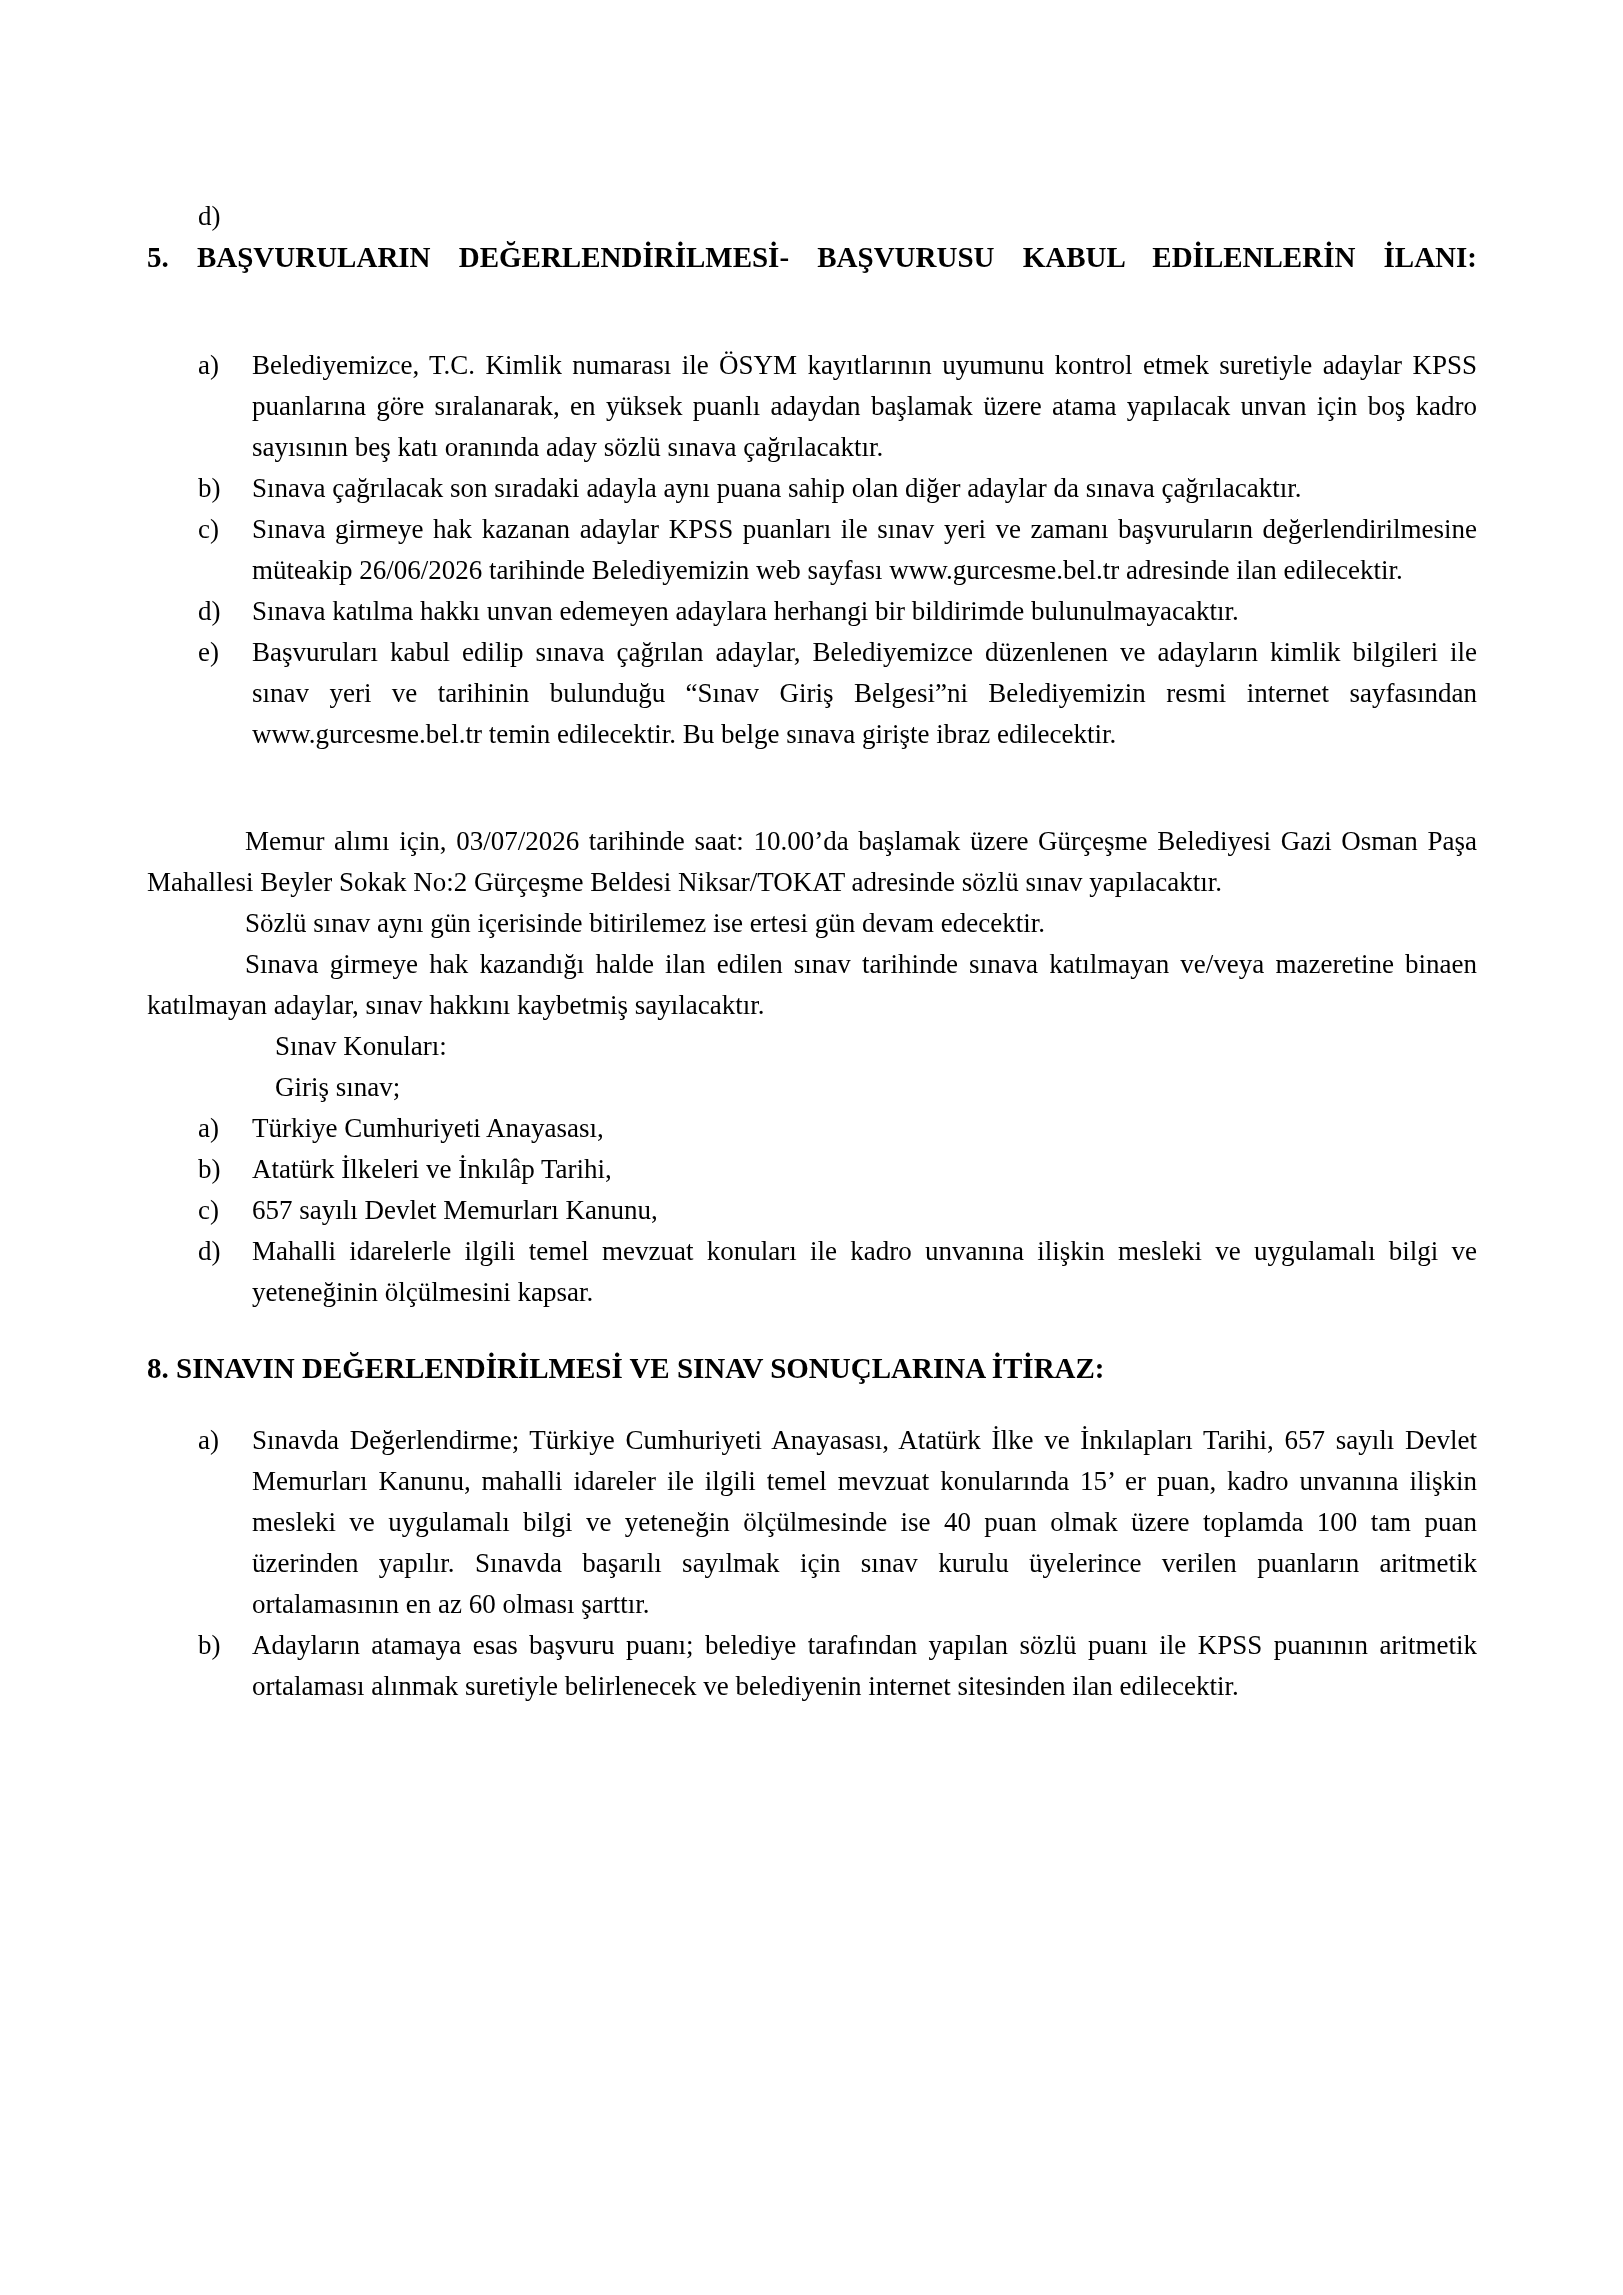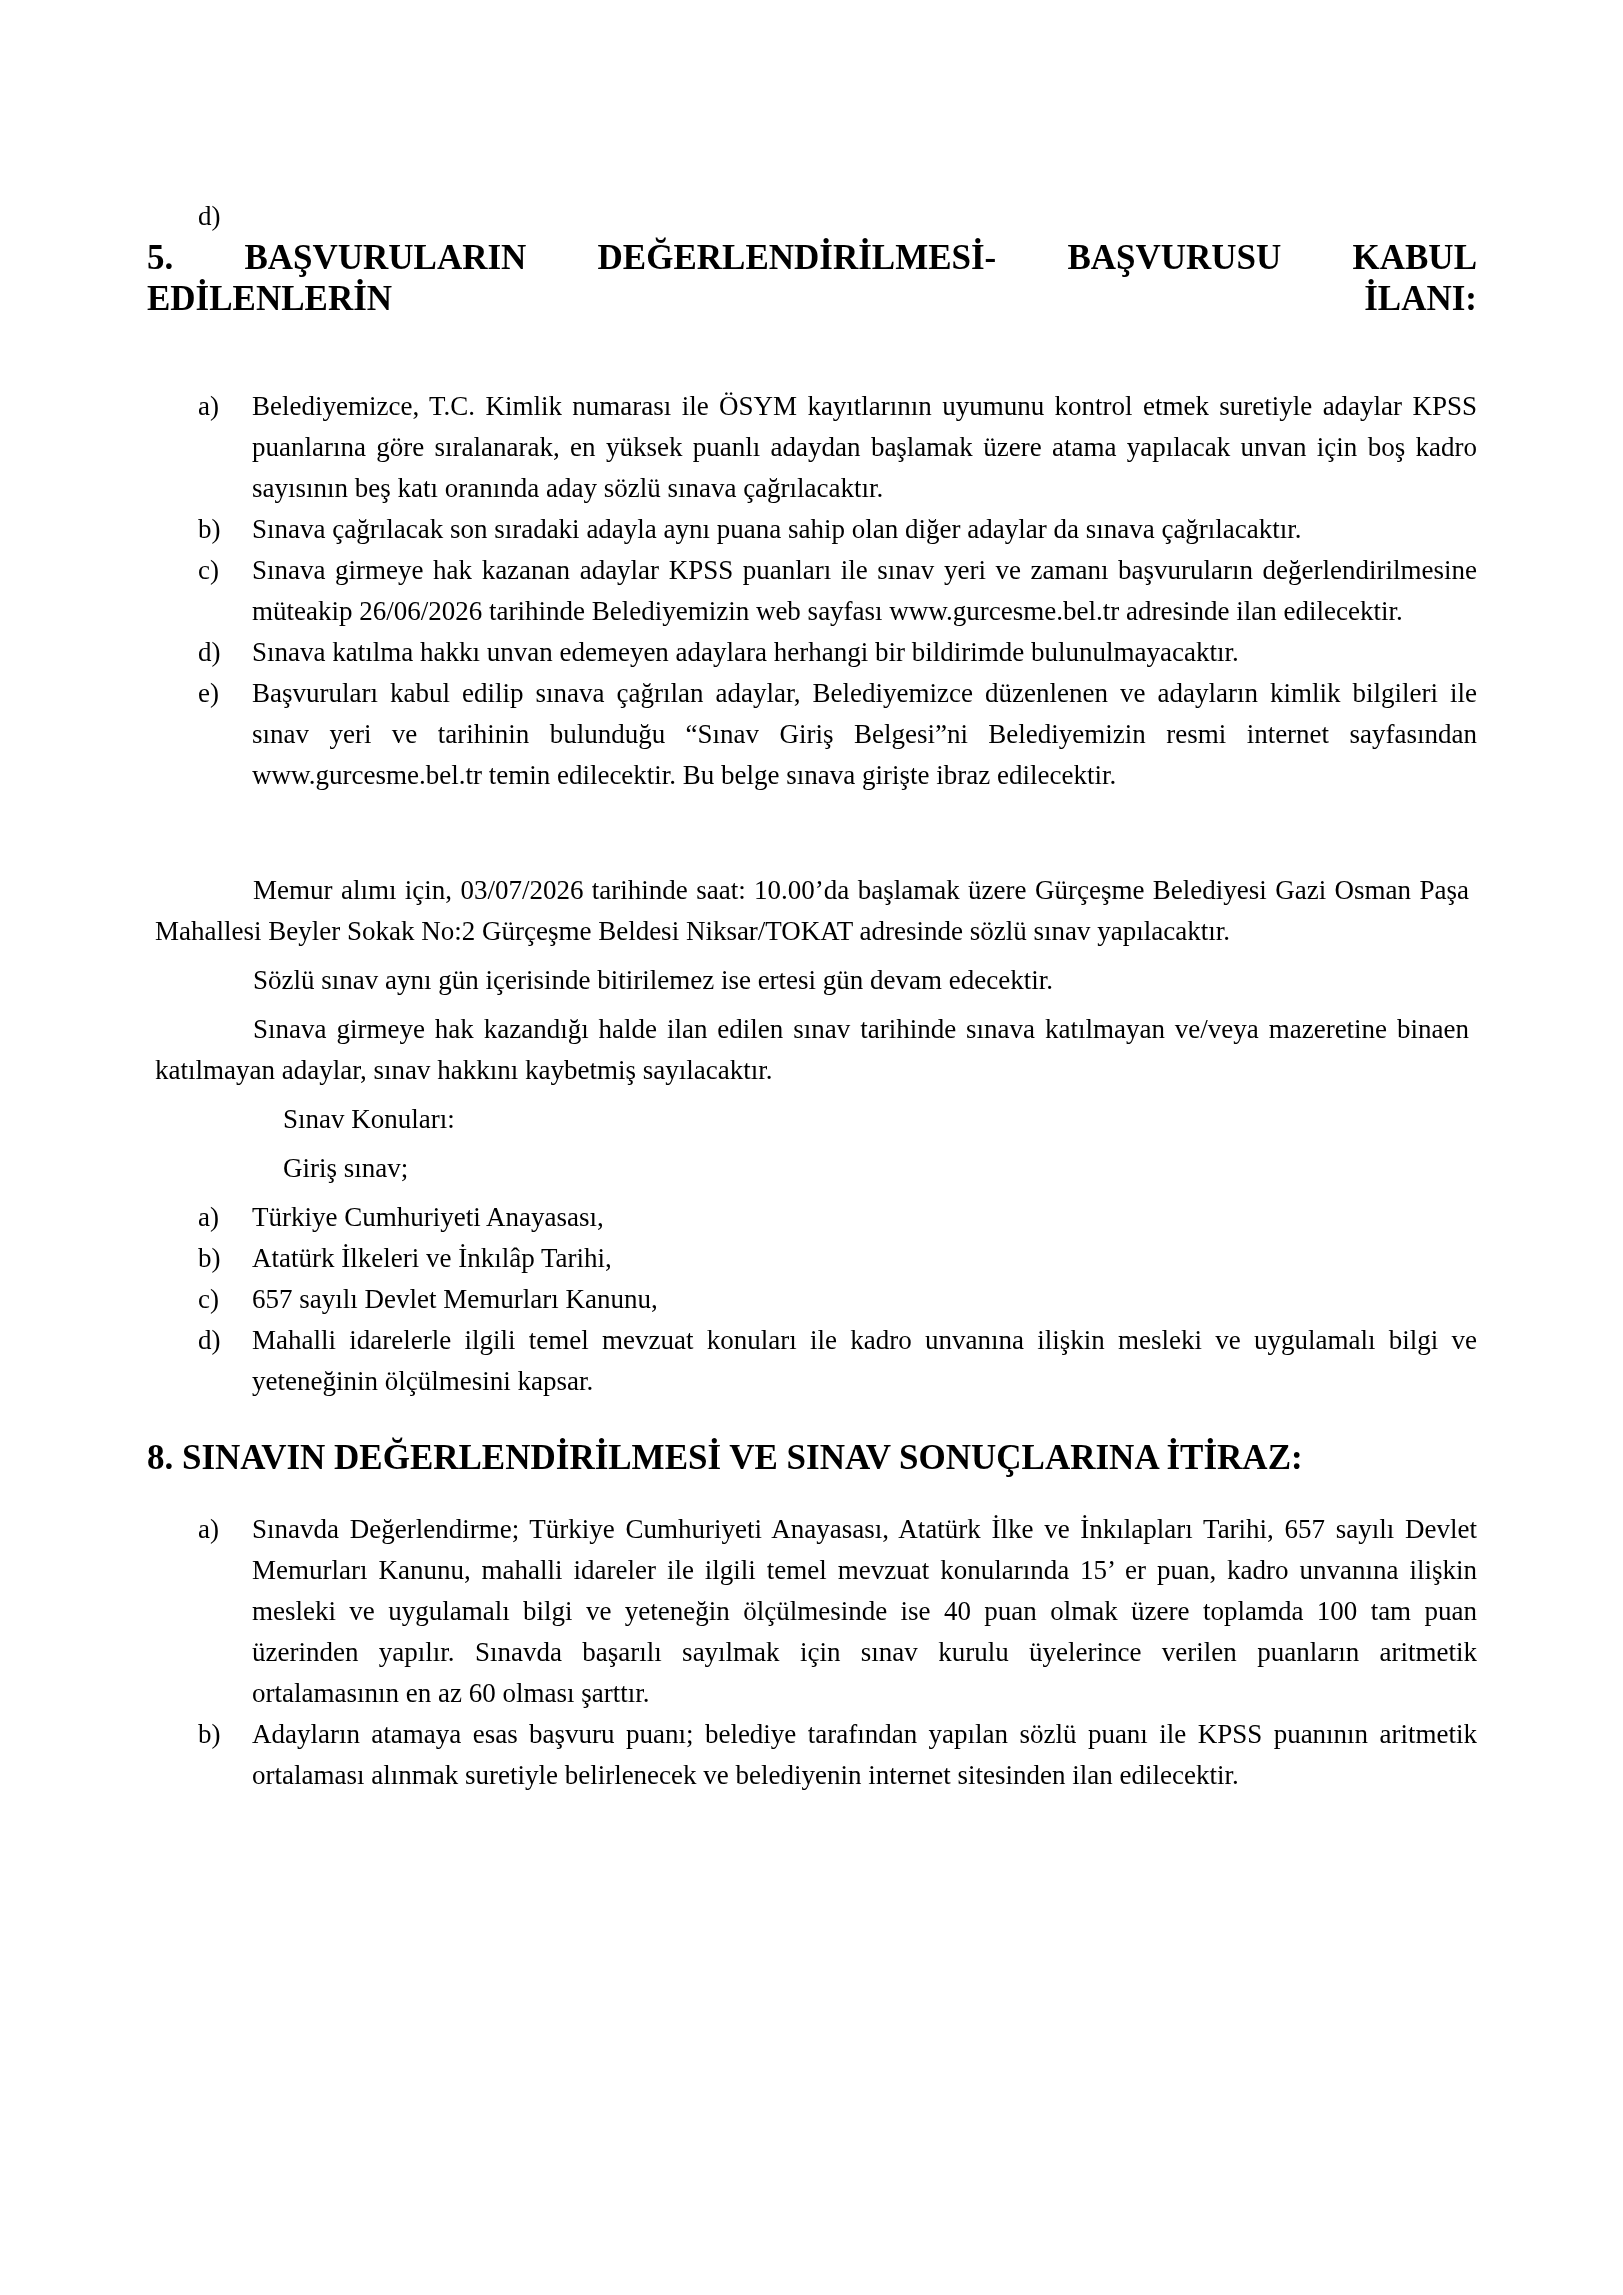--- a/index.html
+++ b/index.html
@@ -18,36 +18,36 @@
     font-family: "Liberation Serif", "DejaVu Serif", serif;
     font-size: 27px;
     line-height: 41px;
     color: #000000;
     -webkit-font-smoothing: antialiased;
     overflow: hidden;
   }
 
   
   .para {
-    margin: 8px;
+    margin: 0;
     text-align: justify;
     text-justify: inter-word;
   }
   .para-indent {
     text-indent: 98px;
   }
   .para-tab {
     padding-left: 128px;
   }
 
   
   .heading {
     margin: 0;
     font-weight: bold;
-    font-size: 35px;
+    font-size: 29px;
     line-height: 41px;
     text-align: justify;
     text-justify: inter-word;
   }
   .heading-wrap {
     text-align: justify;
   }
   .heading-wrap::after {
     content: "";
     display: inline-block;

